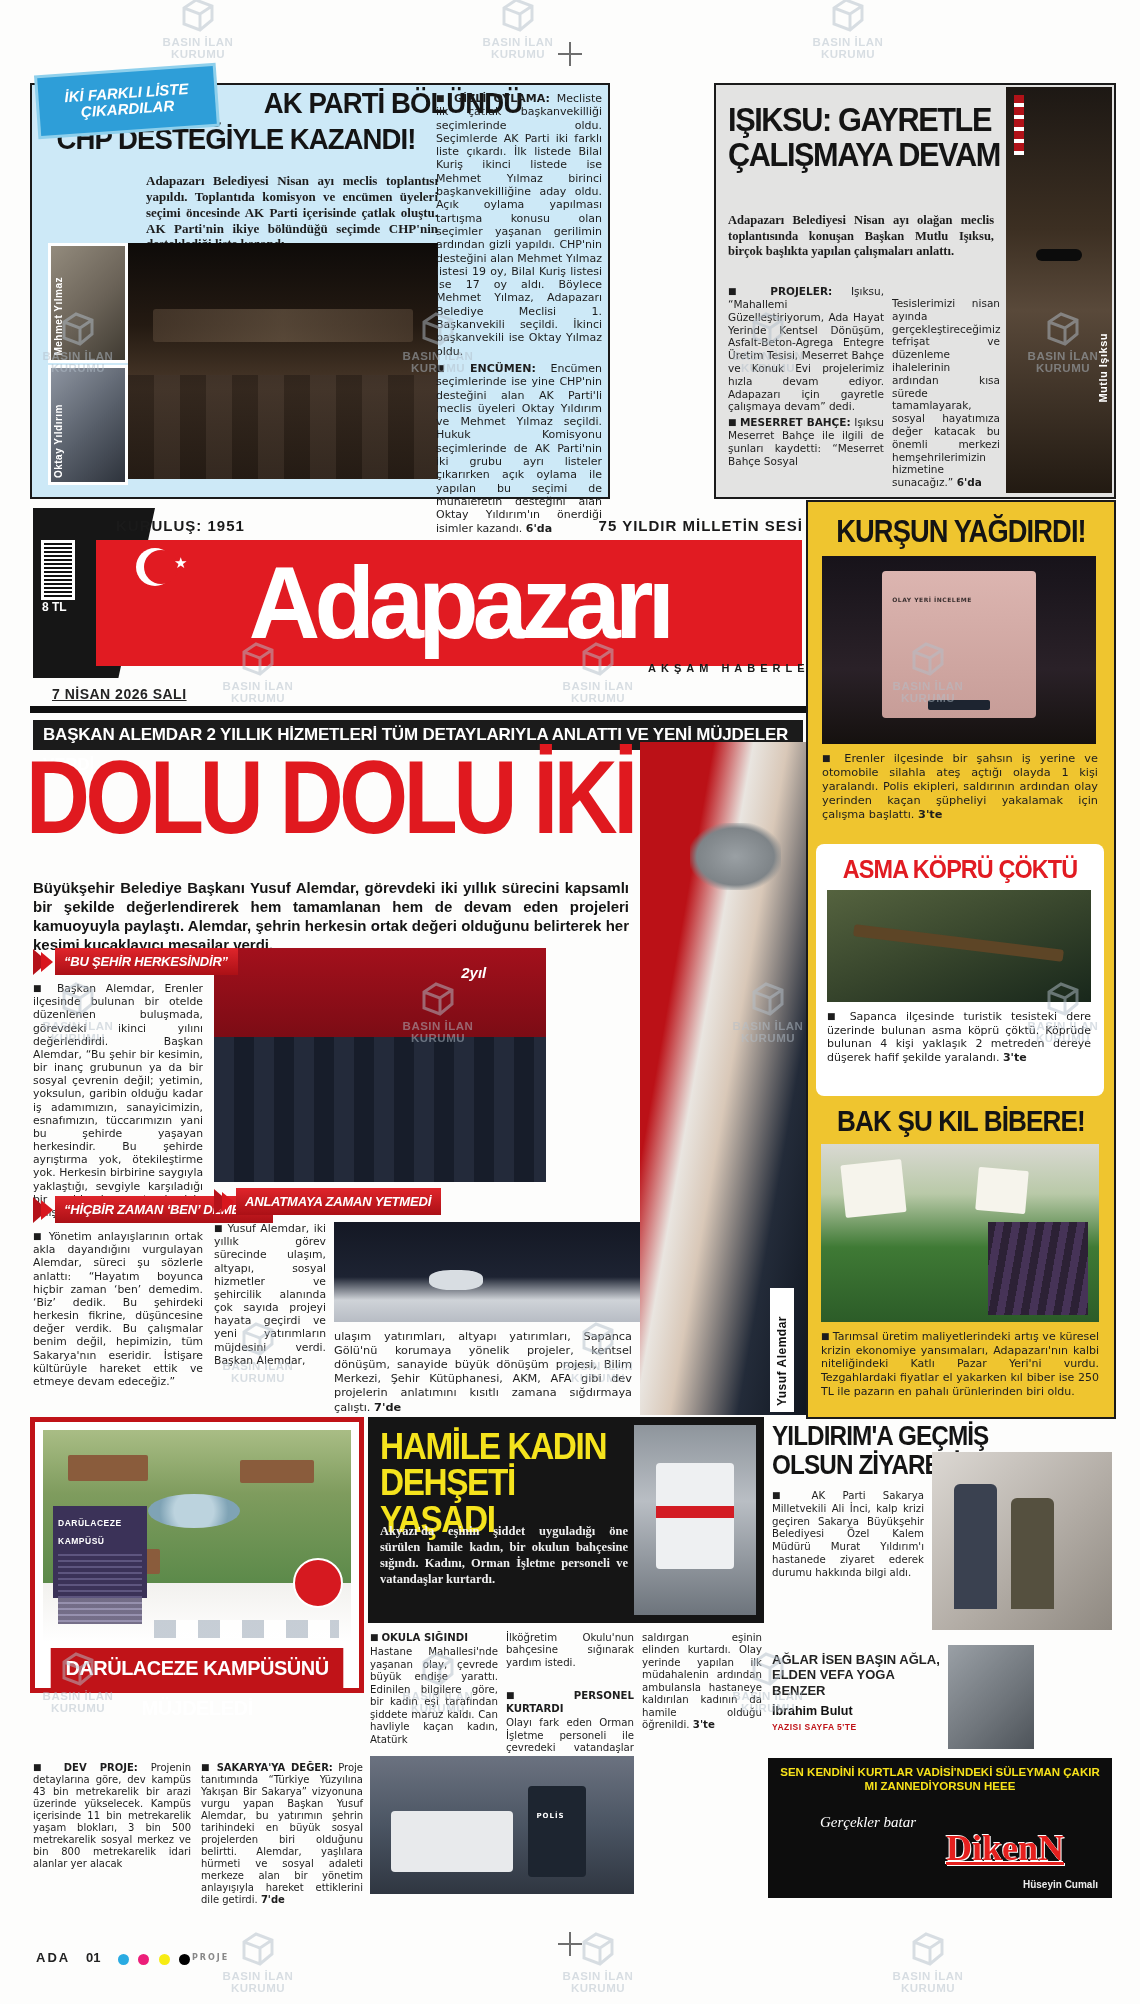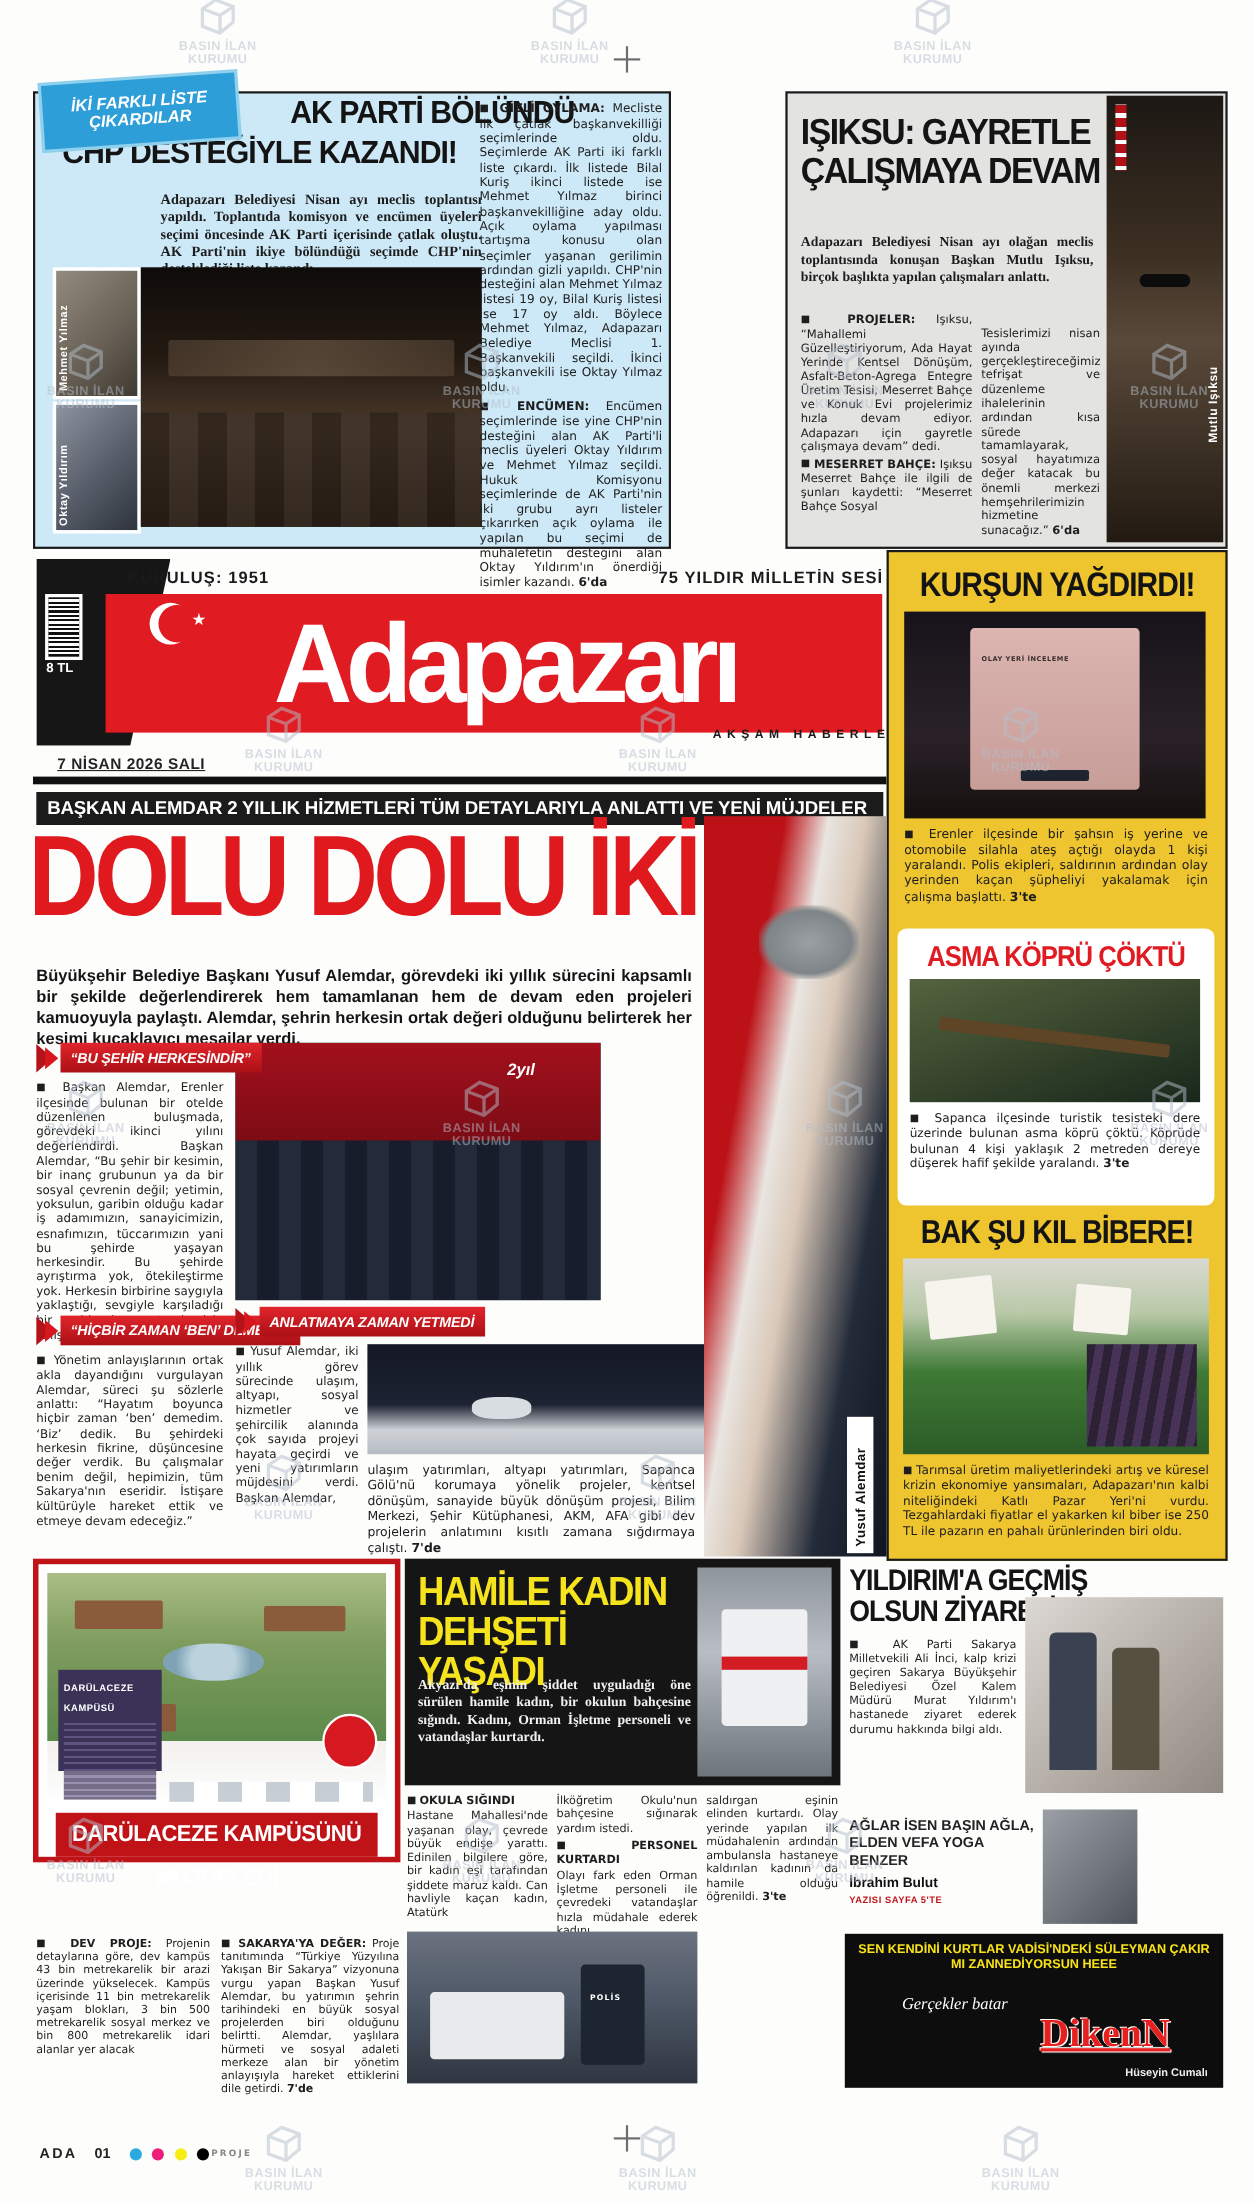--- a/index.html
+++ b/index.html
@@ -183,21 +183,21 @@
       </div>
     </div>
   </section>
 
   <section class="abs" style="left:30px;top:1417px;width:334px;height:276px;background:#fff;border:5px solid #c01318;box-sizing:border-box;">
     <div class="photo" style="left:8px;top:8px;width:308px;height:212px;background:linear-gradient(180deg,#a9bd85 0%,#7f9c5e 30%,#5c8a4a 72%,#f2f1ee 72%,#ffffff 100%);">
       <div class="abs" style="left:34%;top:30%;width:30%;height:16%;border-radius:50%;background:radial-gradient(circle,#bcd3de 0 40%,#7fa3b5 70%);"></div>
       <div class="abs" style="left:8%;top:12%;width:26%;height:12%;background:#8a5c3c;border-radius:2px;"></div>
       <div class="abs" style="left:64%;top:14%;width:24%;height:11%;background:#8a5c3c;border-radius:2px;"></div>
       <div class="abs" style="left:16%;top:56%;width:22%;height:12%;background:#8a5c3c;border-radius:2px;"></div>
-      <div class="abs" style="left:10px;bottom:32px;width:94px;height:92px;background:#3b3258;padding:6px 5px;box-sizing:border-box;">
+      <div class="abs" style="left:10px;bottom:44px;width:94px;height:92px;background:#3b3258;padding:6px 5px;box-sizing:border-box;">
         <span style="color:#fff;font:800 8.5px/1.2 'Liberation Sans',sans-serif;letter-spacing:.5px;">DARÜLACEZE KAMPÜSÜ</span>
         <div style="margin-top:6px;height:70px;background:repeating-linear-gradient(180deg,#6d6590 0 2px,#3b3258 2px 6px);opacity:.7;"></div>
       </div>
       <div class="abs" style="right:8px;bottom:34px;width:46px;height:46px;border-radius:50%;background:#d61920;border:2px solid #fff;"></div>
       <div class="abs" style="left:36%;bottom:4px;width:60%;height:18px;background:repeating-linear-gradient(90deg,#b9c2cc 0 22px,#ffffff 22px 44px);opacity:.8;"></div>
     </div>
     <div class="abs" style="left:8px;top:226px;width:308px;height:40px;background:#c01318;color:#fff;text-align:center;font:900 21px/40px 'Liberation Sans',sans-serif;letter-spacing:-.5px;transform:scaleX(.95);transform-origin:center;">DARÜLACEZE KAMPÜSÜNÜ MÜJDELEDİ</div>
   </section>
   <p class="body sq abs" style="left:33px;top:1762px;width:158px;margin:0;font-size:10px;line-height:1.2;"><span class="tt">DEV PROJE:</span> <span>Projenin detaylarına göre, dev kampüs 43 bin metrekarelik bir arazi üzerinde yükselecek. Kampüs içerisinde 11 bin metrekarelik yaşam blokları, 3 bin 500 metrekarelik sosyal merkez ve bin 800 metrekarelik idari alanlar yer alacak</span></p>
   <p class="body sq abs" style="left:201px;top:1762px;width:162px;margin:0;font-size:10px;line-height:1.2;"><span class="tt">SAKARYA'YA DEĞER:</span> <span>Proje tanıtımında “Türkiye Yüzyılına Yakışan Bir Sakarya” vizyonuna vurgu yapan Başkan Yusuf Alemdar, bu yatırımın şehrin tarihindeki en büyük sosyal projelerden biri olduğunu belirtti. Alemdar, yaşlılara hürmeti ve sosyal adaleti merkeze alan bir yönetim anlayışıyla hareket ettiklerini dile getirdi.</span> <span class="ref">7'de</span></p>
@@ -212,21 +212,21 @@
       <div class="abs" style="left:18%;top:20%;width:64%;height:56%;background:#eef0f2;border-radius:4px;">
         <div class="abs" style="left:0;top:40%;width:100%;height:12%;background:#d31c24;"></div>
       </div>
     </div>
   </section>
   <div class="body sq abs" style="left:370px;top:1632px;width:128px;font-size:10.2px;line-height:1.22;">
     <span class="tt">OKULA SIĞINDI</span>
     <p style="margin:2px 0 0 0;">Hastane Mahallesi'nde yaşanan olay, çevrede büyük endişe yarattı. Edinilen bilgilere göre, bir kadın eşi tarafından şiddete maruz kaldı. Can havliyle kaçan kadın, Atatürk</p>
   </div>
   <div class="body abs" style="left:506px;top:1632px;width:128px;font-size:10.2px;line-height:1.22;">
-    <p style="margin:0 0 4px 0;">İlköğretim Okulu'nun bahçesine sığınarak yardım istedi.</p>
+    <p style="margin:0 0 21px 0;">İlköğretim Okulu'nun bahçesine sığınarak yardım istedi.</p>
     <span class="tt sq">PERSONEL KURTARDI</span>
     <p style="margin:2px 0 0 0;">Olayı fark eden Orman İşletme personeli ile çevredeki vatandaşlar hızla müdahale ederek kadını</p>
   </div>
   <div class="body abs" style="left:642px;top:1632px;width:120px;font-size:10.2px;line-height:1.22;">
     <p style="margin:0;"><span>saldırgan eşinin elinden kurtardı. Olay yerinde yapılan ilk müdahalenin ardından ambulansla hastaneye kaldırılan kadının da hamile olduğu öğrenildi.</span> <span class="ref">3'te</span></p>
   </div>
   <div class="photo" style="left:370px;top:1756px;width:264px;height:138px;background:linear-gradient(180deg,#6b7280 0%,#4b5563 50%,#2f3641 100%);">
     <div class="abs" style="left:8%;top:40%;width:46%;height:44%;background:#e8eaec;border-radius:4px;"></div>
     <div class="abs" style="left:60%;top:22%;width:22%;height:66%;background:#1d2530;border-radius:4px;">
       <span style="position:absolute;left:8px;top:26px;color:#fff;font:700 7px 'DejaVu Sans',sans-serif;letter-spacing:1px;">POLİS</span>

